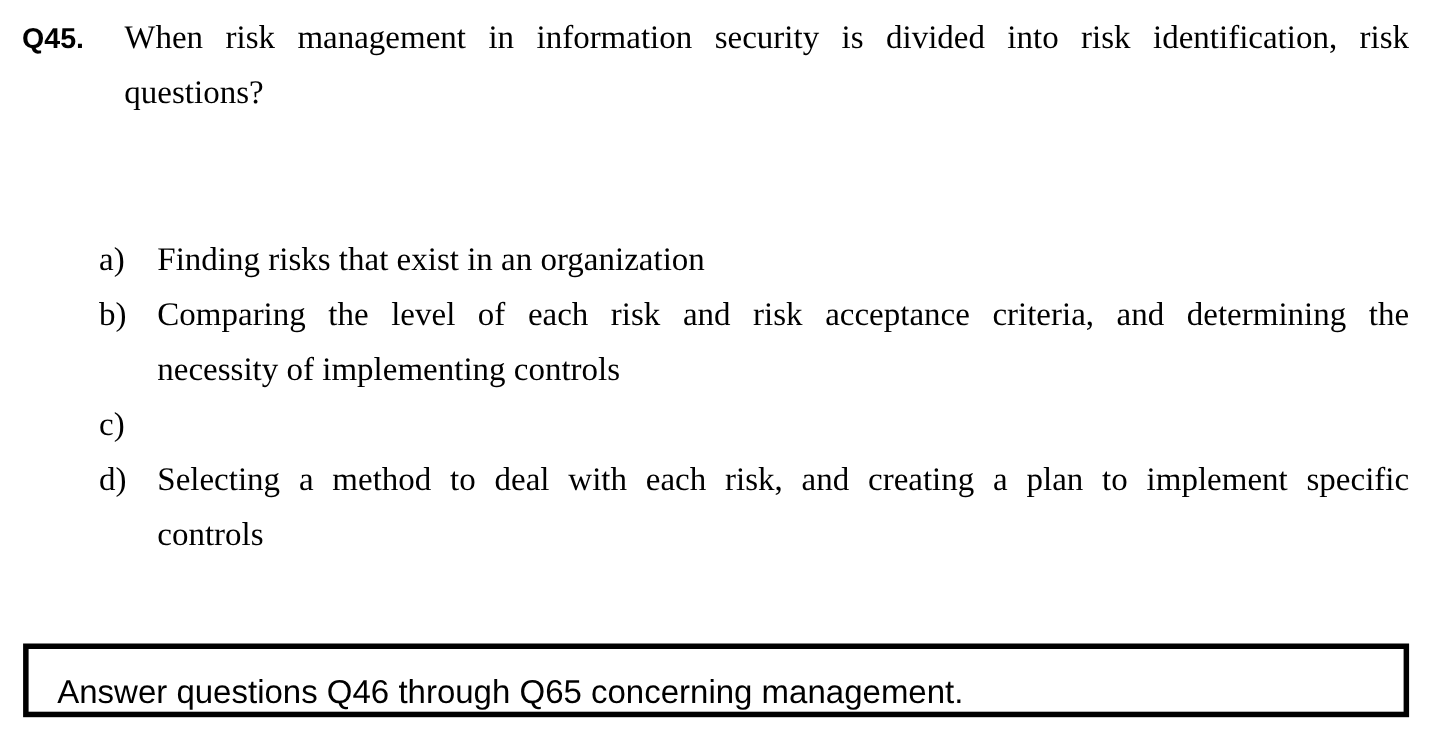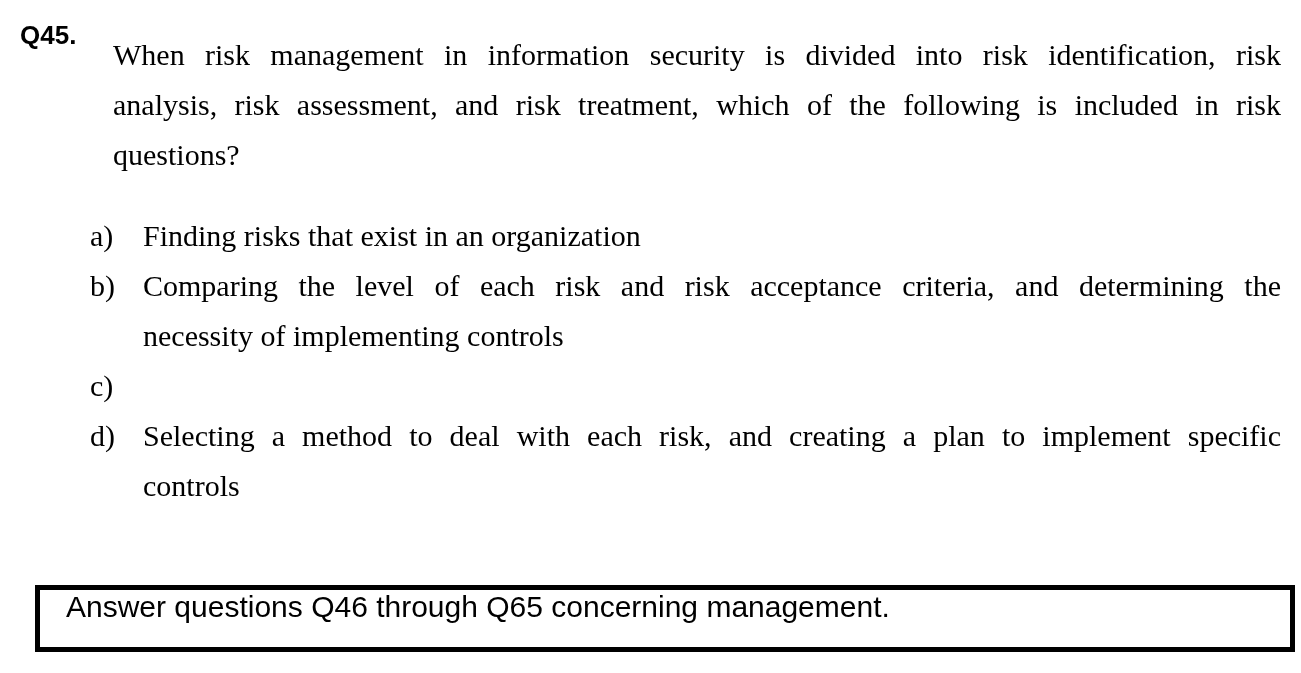--- a/index.html
+++ b/index.html
@@ -30,21 +30,20 @@
 
   
   .q-lines {
     position: absolute;
     left: 113px;
     top: 10px;
     width: 1168px;
     font-family: "Liberation Serif", serif;
     font-size: 30px;
     line-height: 50px;
-    margin-top: 20px;
   }
 
   .line {
     height: 50px;
     overflow: hidden;
     white-space: nowrap;
     text-align: justify;
     text-align-last: justify;
   }
   .line.last {
@@ -73,47 +72,46 @@
     height: 50px;
   }
   .opt-lines {
     width: 1138px;
     flex: 0 0 1138px;
   }
 
   
   .section-note {
     position: absolute;
-    left: 35px;
+    left: 21px;
     top: 585px;
     width: 1260px;
     height: 67px;
     box-sizing: border-box;
     border: 5px solid #000000;
     display: flex;
-    align-items: flex-start;
+    align-items: flex-end;
     padding-left: 26px;
     font-family: "Liberation Sans", sans-serif;
     font-size: 30px;
     background: #ffffff;
   }
   .section-note-text {
     white-space: nowrap;
   }
 </style>
 </head>
 <body>
 
 <div class="page">
 
   <div class="q-number">Q45.</div>
 
   <div class="q-lines">
     <div class="line">When risk management in information security is divided into risk identification, risk</div>
-    <div class="line">analysis, risk assessment, and risk treatment, which of the following is included in risk</div>
     <div class="line last">questions?</div>
   </div>
 
   <div class="options">
 
     <div class="option">
       <div class="opt-label">a)</div>
       <div class="opt-lines">
         <div class="line last">Finding risks that exist in an organization</div>
       </div>

